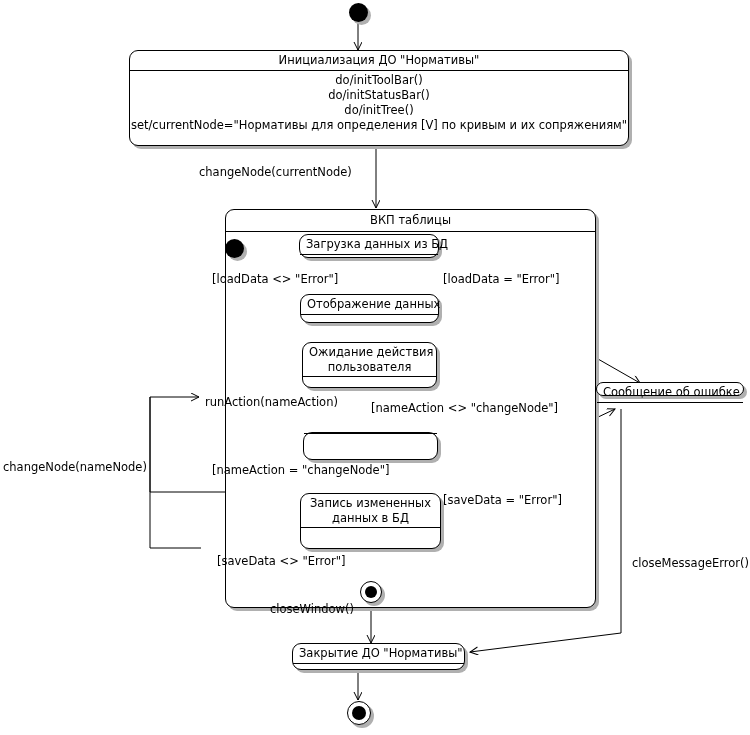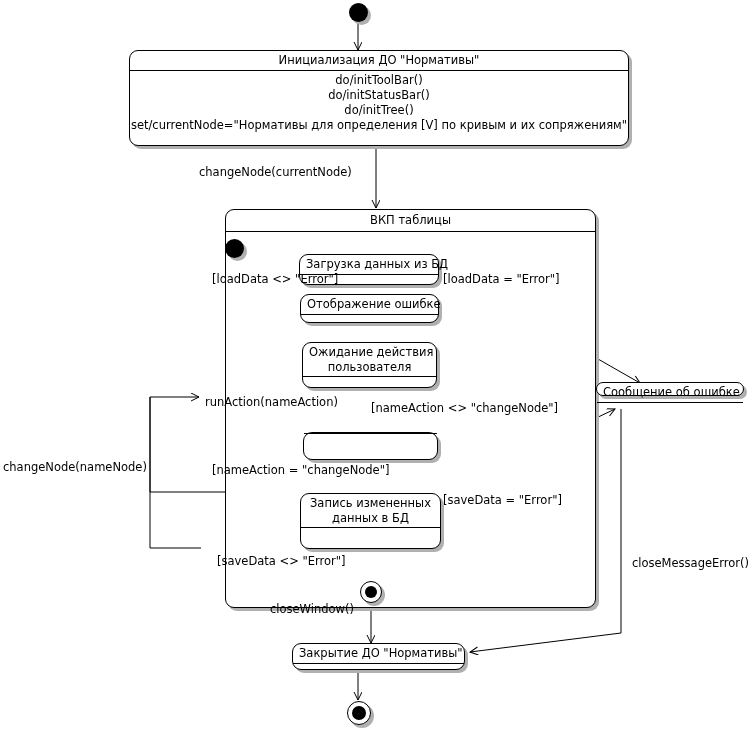--- a/index.html
+++ b/index.html
@@ -169,31 +169,31 @@
   </div>
 
   <div class="lbl" style="left:199px; top:165px;">changeNode(currentNode)</div>
 
   <div class="composite" style="left:201px; top:209px; width:371px; height:399px;margin-left:24px;">
     <div class="ctitle">ВКП таблицы</div>
   </div>
 
   <div class="initial" style="left:225px; top:239px; width:19px; height:19px;"></div>
 
-  <div class="state" style="left:299px; top:254px; width:140px; height:31px;">
+  <div class="state" style="left:299px; top:234px; width:140px; height:24px;">
     <div class="title">Загрузка данных из БД</div>
     <div class="divider"></div>
     <div class="body" style="height:7px;"></div>
   </div>
 
   <div class="lbl" style="left:212px; top:272px;">[loadData &lt;&gt; "Error"]</div>
   <div class="lbl" style="left:443px; top:272px;">[loadData = "Error"]</div>
 
   <div class="state" style="left:300px; top:294px; width:139px; height:29px;">
-    <div class="title">Отображение ошибке</div>
+    <div class="title">Отображение данных</div>
     <div class="divider"></div>
     <div class="body" style="height:6px;"></div>
   </div>
 
   <div class="state" style="left:302px; top:342px; width:135px; height:46px;">
     <div class="title" style="padding-bottom:1px;">
       <div class="ln">Ожидание действия</div>
       <div class="ln">пользователя</div>
     </div>
     <div class="divider"></div>

